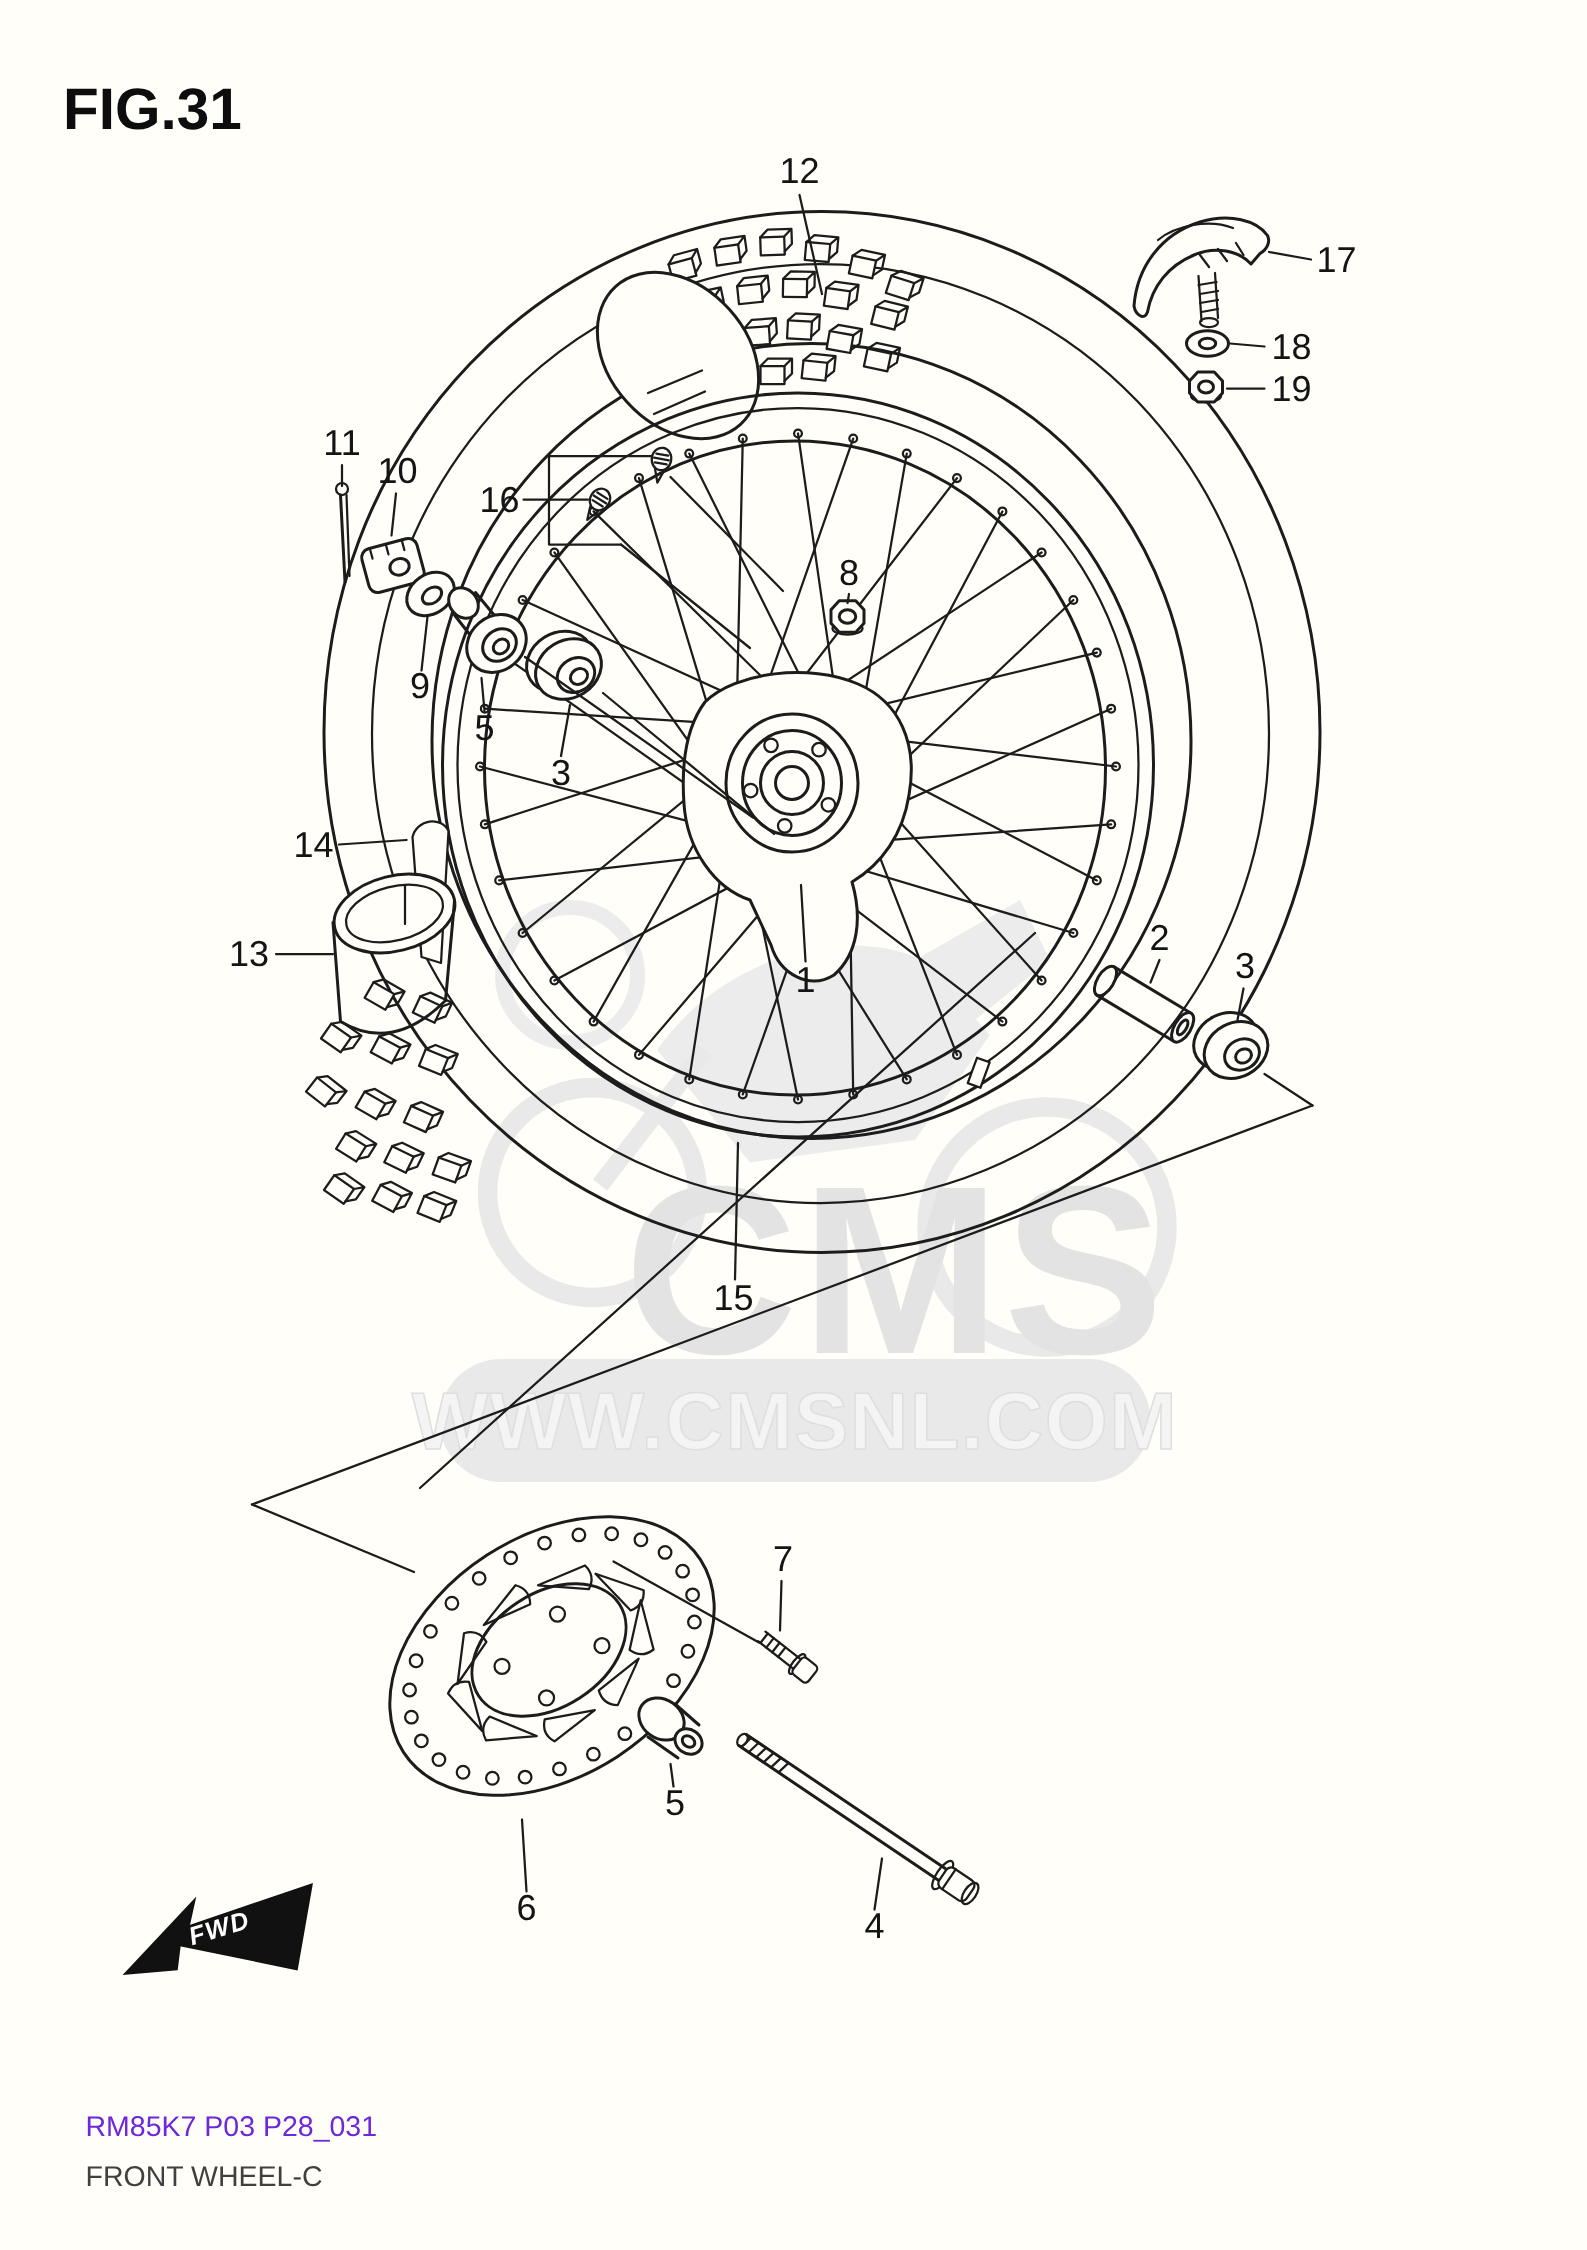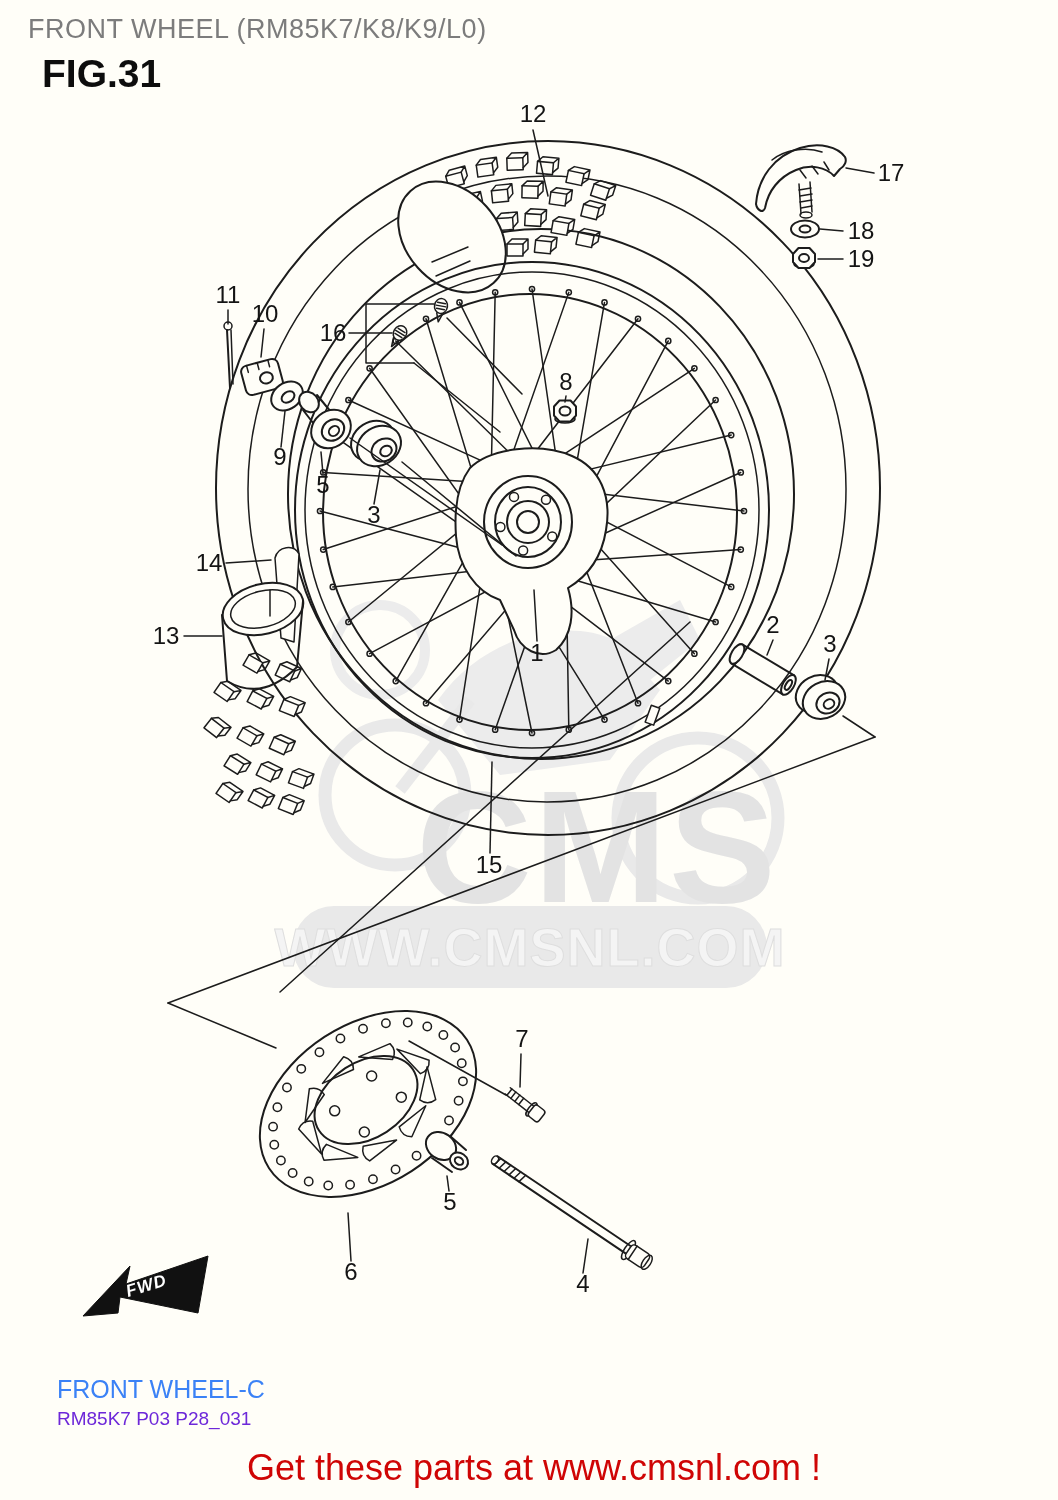--- a/index.html
+++ b/index.html
@@ -2,21 +2,21 @@
 <html><head>
 <meta charset="utf-8">
 <style>
   html,body{margin:0;padding:0;background:#fffef8;}
   .page{position:relative;width:1058px;height:1500px;overflow:hidden;
         font-family:"Liberation Sans",sans-serif;background:#fffef8;}
   .page-title{position:absolute;left:28px;top:14px;font-size:27px;color:#7c7c7c;
         letter-spacing:.5px;white-space:nowrap;}
   .fig-label{position:absolute;left:42px;top:52px;font-size:39px;font-weight:bold;color:#0d0d0d;}
   .footer-code{position:absolute;left:57px;top:1408px;font-size:19px;color:#6d28d9;}
-  .footer-name{position:absolute;left:57px;top:1375px;font-size:25px;color:#3b82f6;}
+  .footer-name{position:absolute;left:57px;top:1441px;font-size:19px;color:#404040;}
   .footer-promo{position:absolute;left:534px;top:1447px;transform:translateX(-50%);
         font-size:36px;color:#cf0505;white-space:nowrap;}
   svg.diagram{position:absolute;left:0;top:0;}
   .ln{stroke:#1c1c1c;fill:none;stroke-width:2;stroke-linecap:round;stroke-linejoin:round;}
   .lnf{stroke:#1c1c1c;fill:#fffef8;stroke-width:2;stroke-linecap:round;stroke-linejoin:round;}
   .thin{stroke-width:1.5;}
   .callout{font-family:"Liberation Sans",sans-serif;font-size:24px;fill:#141414;}
   .wm-brand{font-family:"Liberation Sans",sans-serif;font-weight:bold;font-size:160px;
         fill:#e3e3e3;letter-spacing:2px;}
   .wm-url{font-family:"Liberation Sans",sans-serif;font-weight:bold;font-size:54px;
@@ -511,18 +511,16 @@
         <text x="522" y="1047" text-anchor="middle" class="callout">7</text>
         <line x1="449" y1="1191" x2="447" y2="1176" class="ln thin"></line>
         <text x="450" y="1210" text-anchor="middle" class="callout">5</text>
         <line x1="351" y1="1261" x2="348" y2="1213" class="ln thin"></line>
         <text x="351" y="1280" text-anchor="middle" class="callout">6</text>
         <line x1="583" y1="1273" x2="588" y2="1239" class="ln thin"></line>
         <text x="583" y="1292" text-anchor="middle" class="callout">4</text>
       </g>
   </svg>
 
-  <div class="page-title">FRONT WHEEL (RM85K7/K8/K9/L0)</div>
   <div class="fig-label">FIG.31</div>
   <div class="footer-code">RM85K7 P03 P28_031</div>
   <div class="footer-name">FRONT WHEEL-C</div>
-  <div class="footer-promo">Get these parts at www.cmsnl.com !</div>
 </div>
 
 </body></html>

